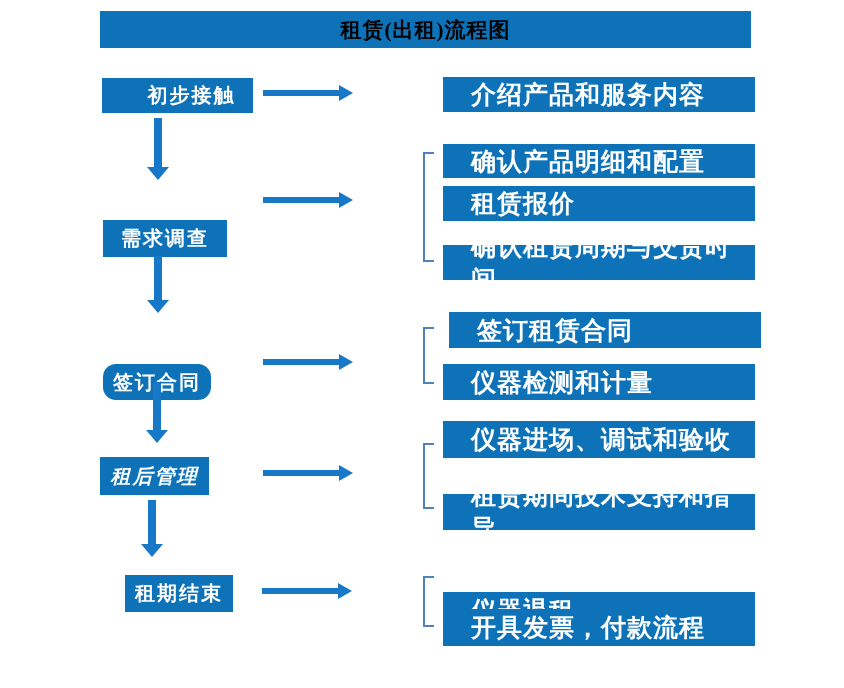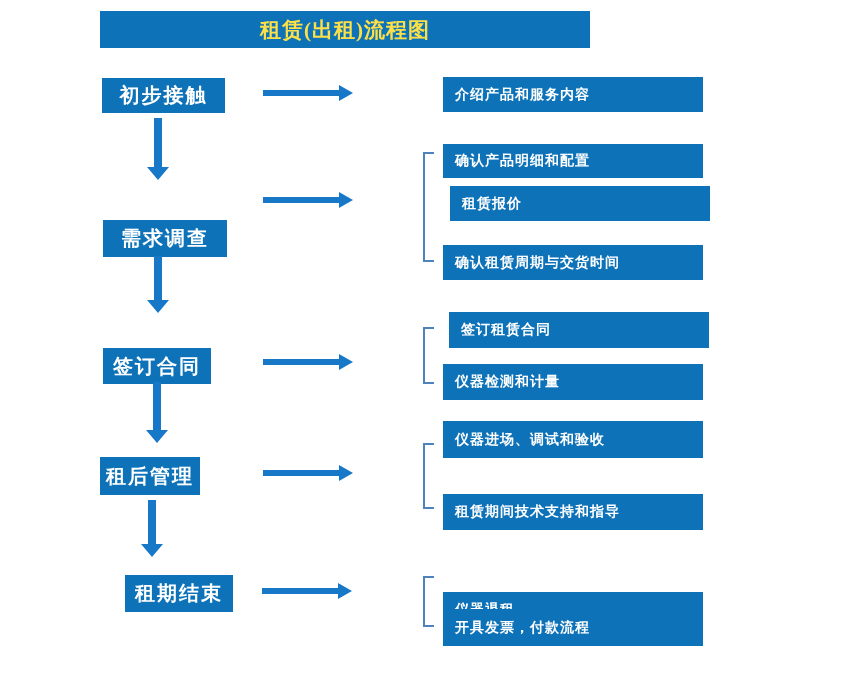--- a/index.html
+++ b/index.html
@@ -6,32 +6,32 @@
     --blue:#0d72b8;
     --arrow:#1878c8;
     --bracket:#4d82bb;
   }
   html,body{margin:0;padding:0;}
   body{
     width:844px;height:688px;position:relative;background:#ffffff;overflow:hidden;
     font-family:"Liberation Serif","DejaVu Serif",serif;
   }
   .titlebar{
-    position:absolute;left:100px;top:11px;width:490px;height:37px;
-    background:var(--blue);color:#fde047;font-weight:bold;font-size:21px;
+    position:absolute;left:100px;top:11px;width:651px;height:37px;
+    background:var(--blue);color:#000000;font-weight:bold;font-size:21px;
     display:flex;align-items:center;justify-content:center;letter-spacing:1px;
   }
   .lbox{
     position:absolute;background:var(--blue);color:#fff;font-weight:bold;font-size:20px;
     display:flex;align-items:center;justify-content:center;letter-spacing:2px;
   }
   .rbox{
-    position:absolute;left:443px;width:260px;background:var(--blue);color:#fff;
-    font-weight:bold;font-size:14px;display:flex;align-items:center;
-    padding-left:12px;box-sizing:border-box;letter-spacing:1px;
+    position:absolute;left:443px;width:312px;background:var(--blue);color:#fff;
+    font-weight:bold;font-size:25px;display:flex;align-items:center;
+    padding-left:28px;box-sizing:border-box;letter-spacing:1px;
   }
   .harrow{position:absolute;width:90px;height:16px;}
   .harrow .stem{position:absolute;left:0;top:5px;width:77px;height:6px;background:var(--arrow);}
   .harrow .head{position:absolute;right:0;top:0;width:0;height:0;
     border-left:14px solid var(--arrow);border-top:8px solid transparent;border-bottom:8px solid transparent;}
   .varrow{position:absolute;width:22px;}
   .varrow .stem{position:absolute;left:7px;top:0;width:8px;background:var(--arrow);}
   .varrow .head{position:absolute;left:0;bottom:0;width:0;height:0;
     border-top:13px solid var(--arrow);border-left:11px solid transparent;border-right:11px solid transparent;}
   .bracket{position:absolute;width:10px;border-left:2px solid var(--bracket);}
@@ -39,24 +39,24 @@
     content:"";position:absolute;left:0;width:9px;height:2px;background:var(--bracket);
   }
   .bracket::before{top:0;}
   .bracket::after{bottom:0;}
 </style>
 </head>
 <body>
 
 <div class="titlebar">租赁(出租)流程图</div>
 
-<div class="lbox" style="left:102px;top:78px;width:123px;height:35px;">初步接触</div>
+<div class="lbox" style="left:102px;top:78px;width:123px;height:35px;padding-left:28px;">初步接触</div>
 <div class="lbox" style="left:103px;top:186px;width:124px;height:37px;margin-top:34px;">需求调查</div>
-<div class="lbox" style="left:103px;top:348px;width:108px;height:36px;">签订合同</div>
-<div class="lbox" style="left:100px;top:457px;width:100px;height:38px;">租后管理</div>
+<div class="lbox" style="left:103px;top:364px;width:108px;height:36px;border-radius:13px;">签订合同</div>
+<div class="lbox" style="left:100px;top:457px;width:109px;height:38px;font-style:italic;">租后管理</div>
 <div class="lbox" style="left:100px;top:575px;width:108px;height:37px;margin-left:25px;">租期结束</div>
 
 <div class="varrow" style="left:147px;top:118px;height:62px;">
   <div class="stem" style="height:49px;"></div>
     <div class="head"></div>
 </div>
 <div class="varrow" style="left:147px;top:256px;height:57px;">
   <div class="stem" style="height:44px;"></div>
     <div class="head"></div>
 </div>
@@ -91,21 +91,21 @@
 </div>
 
 <div class="bracket" style="left:423px;top:152px;height:110px;"></div>
 <div class="bracket" style="left:423px;top:327px;height:57px;"></div>
 <div class="bracket" style="left:423px;top:443px;height:66px;"></div>
 <div class="bracket" style="left:423px;top:576px;height:51px;"></div>
 
 <div class="rbox" style="top:77px;height:35px;">介绍产品和服务内容</div>
 
 <div class="rbox" style="top:144px;height:34px;">确认产品明细和配置</div>
-<div class="rbox" style="top:186px;height:35px;margin-left:7px;">租赁报价</div>
+<div class="rbox" style="top:186px;height:35px;">租赁报价</div>
 <div class="rbox" style="top:245px;height:35px;">确认租赁周期与交货时间</div>
 
 <div class="rbox" style="top:312px;height:36px;margin-left:6px;">签订租赁合同</div>
 <div class="rbox" style="top:364px;height:36px;">仪器检测和计量</div>
 
 <div class="rbox" style="top:421px;height:37px;">仪器进场、调试和验收</div>
 <div class="rbox" style="top:494px;height:36px;">租赁期间技术支持和指导</div>
 
 <div class="rbox" style="top:592px;height:36px;">仪器退租</div>
 <div class="rbox" style="top:609px;height:37px;text-align:right;">开具发票，付款流程</div>

